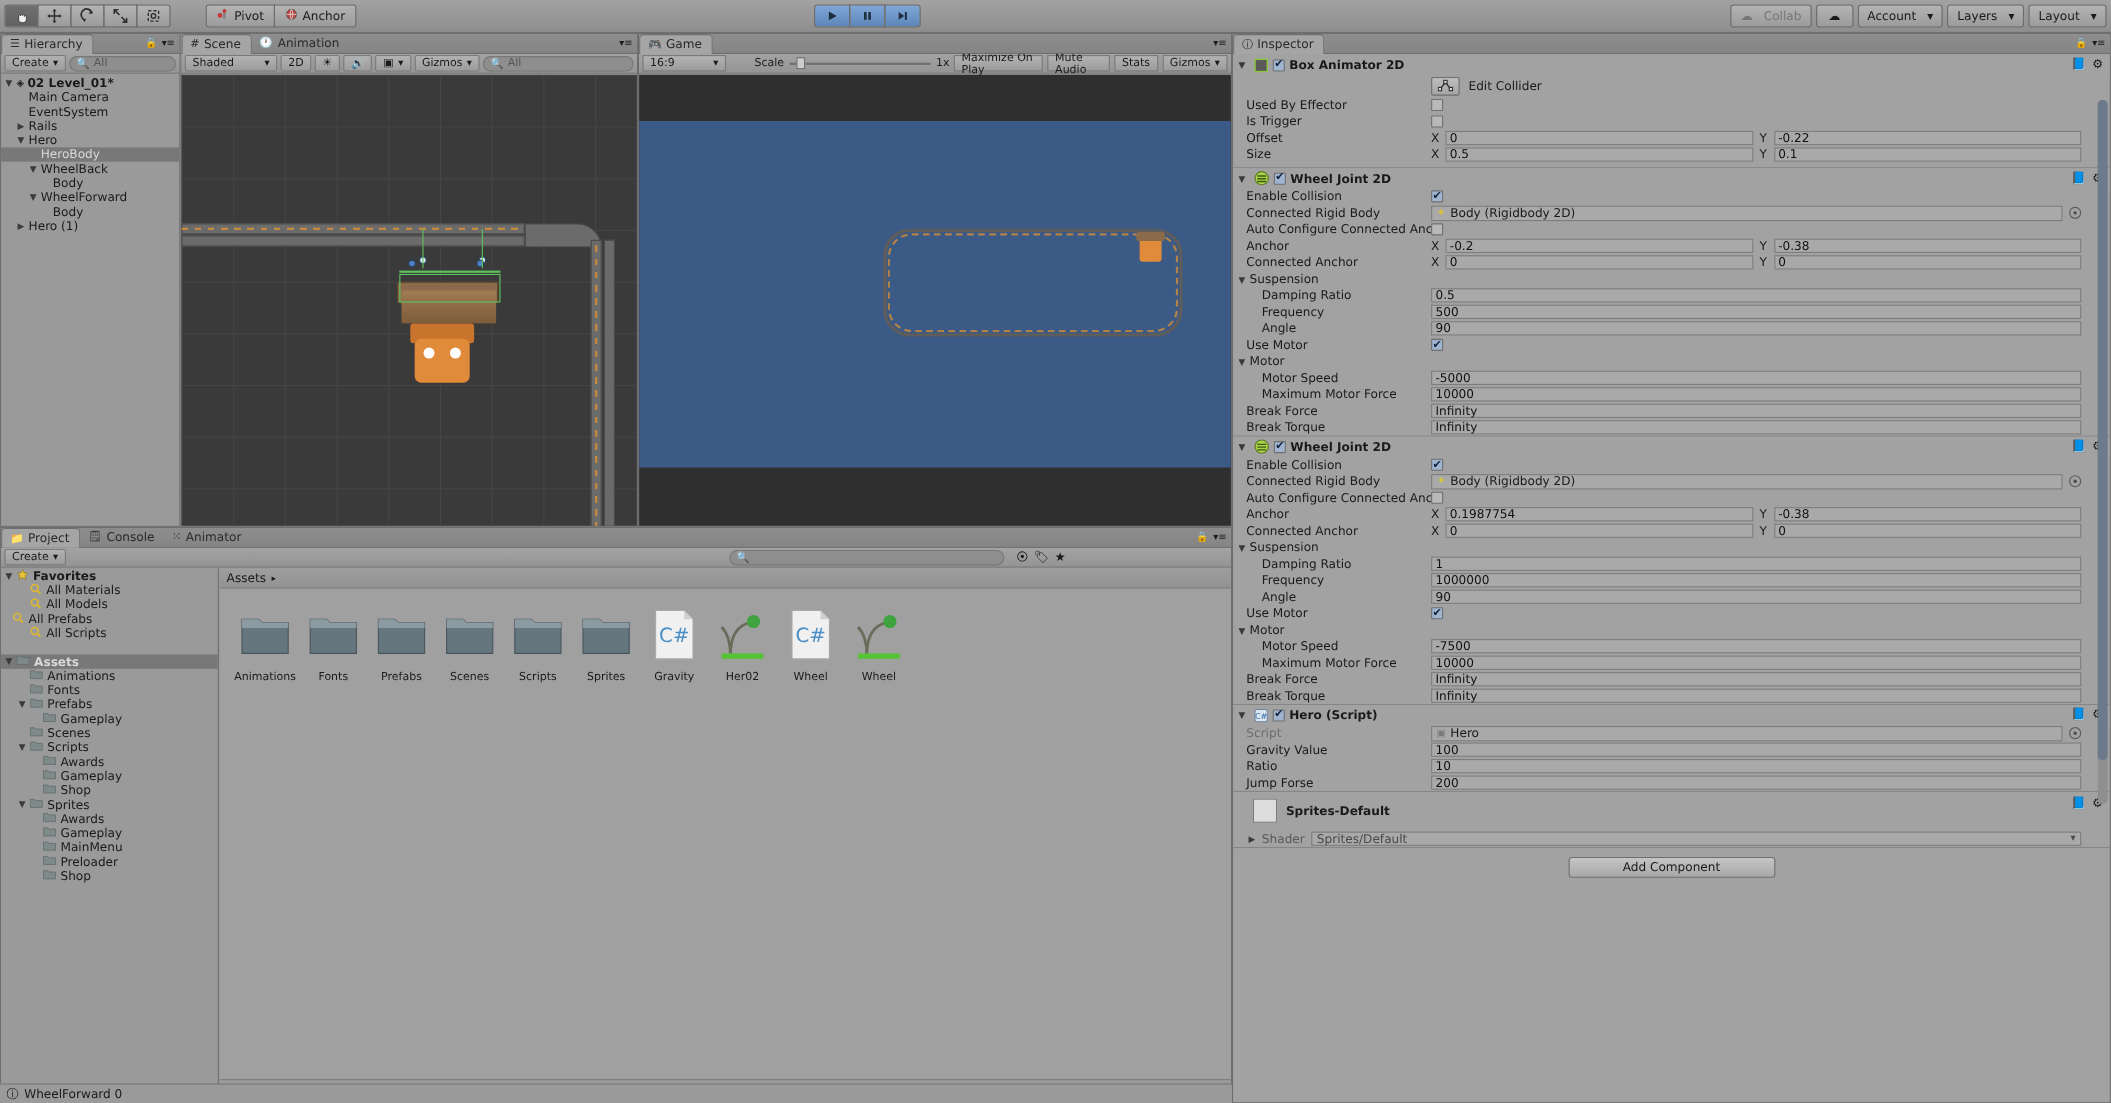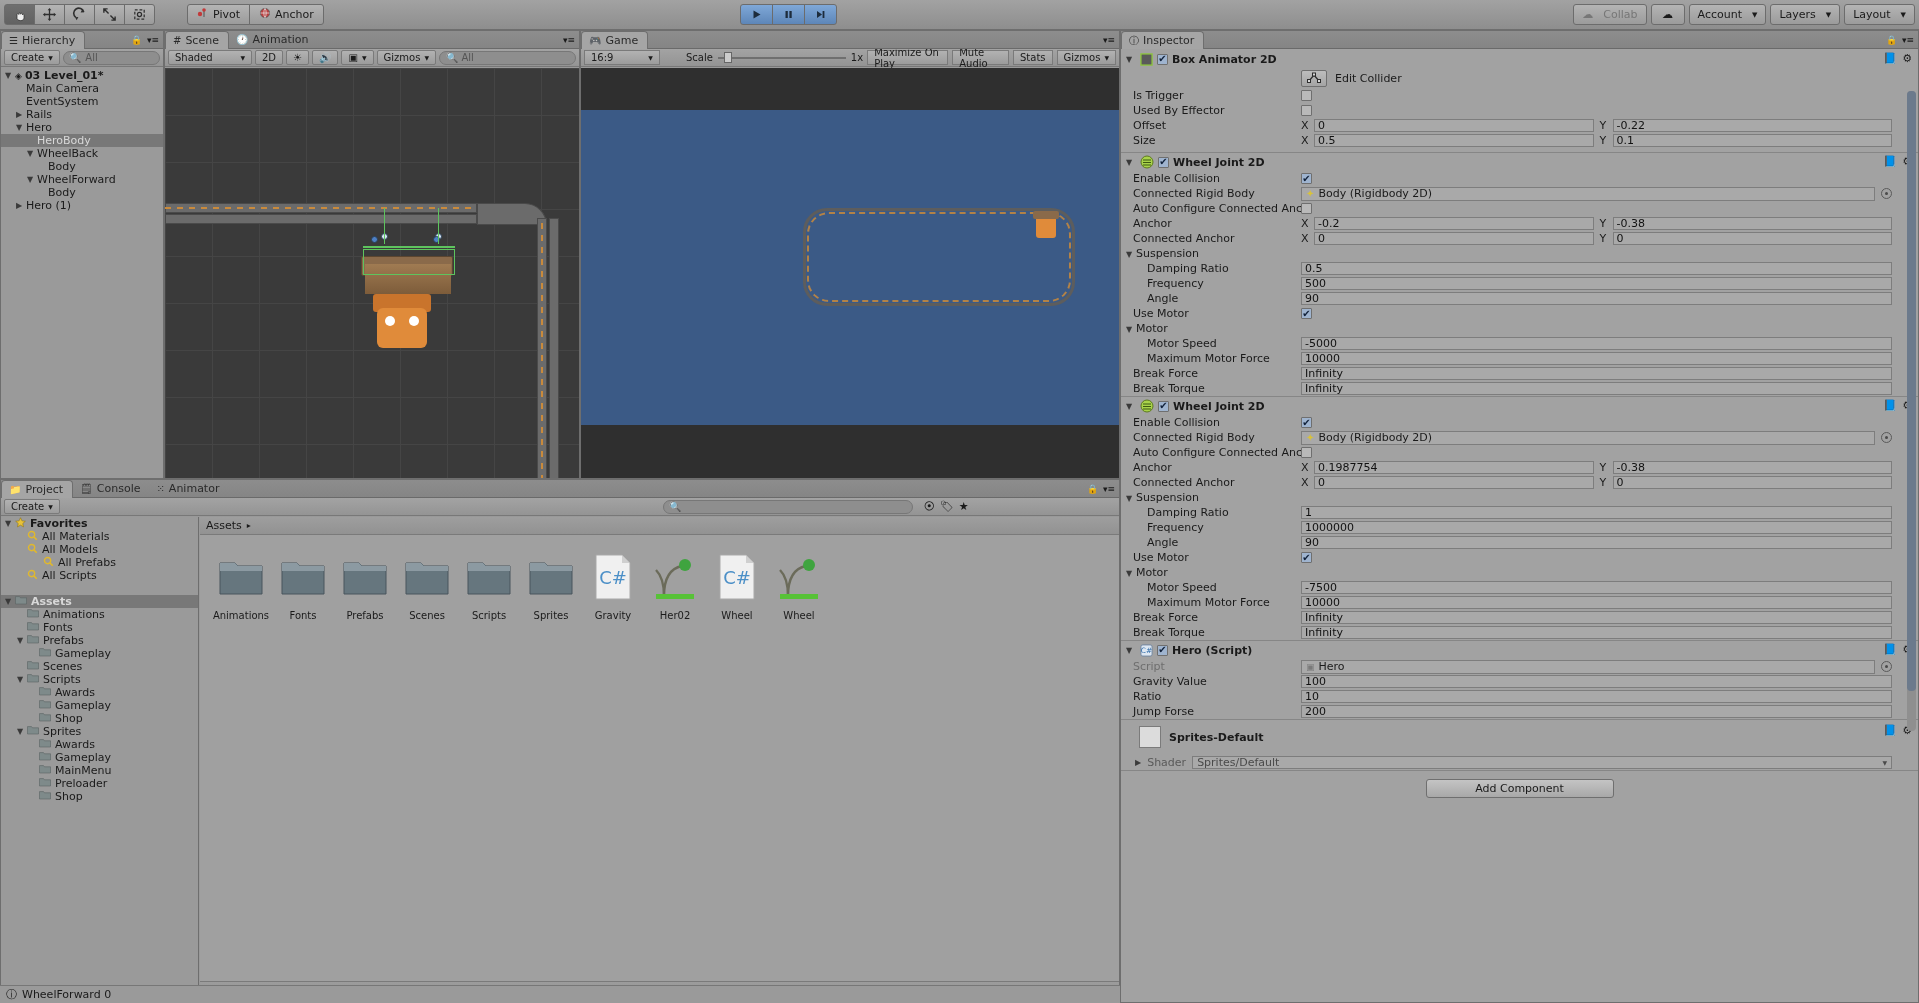--- a/index.html
+++ b/index.html
@@ -268,21 +268,21 @@
       </div>
       <div class="searchbox">
         <span>🔍</span>
         <span>All</span>
       </div>
     </div>
     <div class="htree" id="hier-tree">
         <div class="hrow" style="padding-left: 4px;">
           <span class="arw">▼</span>
           <span style="margin-right: 3px; font-size: 9px;">◈</span>
-          <span style="font-weight: bold;">03 Level_01*</span>
+          <span style="font-weight: bold;">02 Level_01*</span>
         </div>
         <div class="hrow" style="padding-left: 15px;">
           <span class="arw"></span>
           <span>Main Camera</span>
         </div>
         <div class="hrow" style="padding-left: 15px;">
           <span class="arw"></span>
           <span>EventSystem</span>
         </div>
         <div class="hrow" style="padding-left: 15px;">
@@ -488,21 +488,21 @@
             <span>All Materials</span>
           </div>
           <div class="hrow" style="height: 13px; padding-left: 16px;">
             <span class="arw"></span>
             <span style="margin-right: 4px; display: inline-block;"><svg width="11" height="11" viewBox="0 0 12 12">
                 <circle cx="5" cy="5" r="3.4" fill="none" stroke="#e0b82e" stroke-width="1.5"></circle>
                 <path d="M7.5 7.5L10.6 10.6" stroke="#e0b82e" stroke-width="1.8"></path>
               </svg></span>
             <span>All Models</span>
           </div>
-          <div class="hrow" style="height: 13px; padding-left: 32px;">
+          <div class="hrow" style="height: 13px; padding-left: 0;">
             <span class="arw"></span>
             <span style="margin-right: 4px; display: inline-block;"><svg width="11" height="11" viewBox="0 0 12 12">
                 <circle cx="5" cy="5" r="3.4" fill="none" stroke="#e0b82e" stroke-width="1.5"></circle>
                 <path d="M7.5 7.5L10.6 10.6" stroke="#e0b82e" stroke-width="1.8"></path>
               </svg></span>
             <span>All Prefabs</span>
           </div>
           <div class="hrow" style="height: 13px; padding-left: 16px;">
             <span class="arw"></span>
             <span style="margin-right: 4px; display: inline-block;"><svg width="11" height="11" viewBox="0 0 12 12">
@@ -779,27 +779,27 @@
                 <svg width="14" height="12" viewBox="0 0 14 12">
                   <path d="M2 9L7 3l5 6" fill="none" stroke="#2d2d2d" stroke-width="1.2"></path>
                   <rect x="0.5" y="7.5" width="3" height="3" fill="#d8d8d8" stroke="#2d2d2d"></rect>
                   <rect x="10.5" y="7.5" width="3" height="3" fill="#d8d8d8" stroke="#2d2d2d"></rect>
                   <rect x="5.5" y="1" width="3" height="3" fill="#d8d8d8" stroke="#2d2d2d"></rect>
                 </svg>
               </div>
               <span>Edit Collider</span>
             </div>
             <div class="prow">
+              <div class="plab">Used By Effector</div>
+              <div class="pval">
+                <span class="chk"></span>
+              </div>
+            </div>
+            <div class="prow">
               <div class="plab">Is Trigger</div>
-              <div class="pval">
-                <span class="chk"></span>
-              </div>
-            </div>
-            <div class="prow">
-              <div class="plab">Used By Effector</div>
               <div class="pval">
                 <span class="chk"></span>
               </div>
             </div>
             <div class="prow">
               <div class="plab">Offset</div>
               <div class="pval">
                 <div class="xy">
                   <span class="ax">X</span>
                   <div class="fld">0</div>

